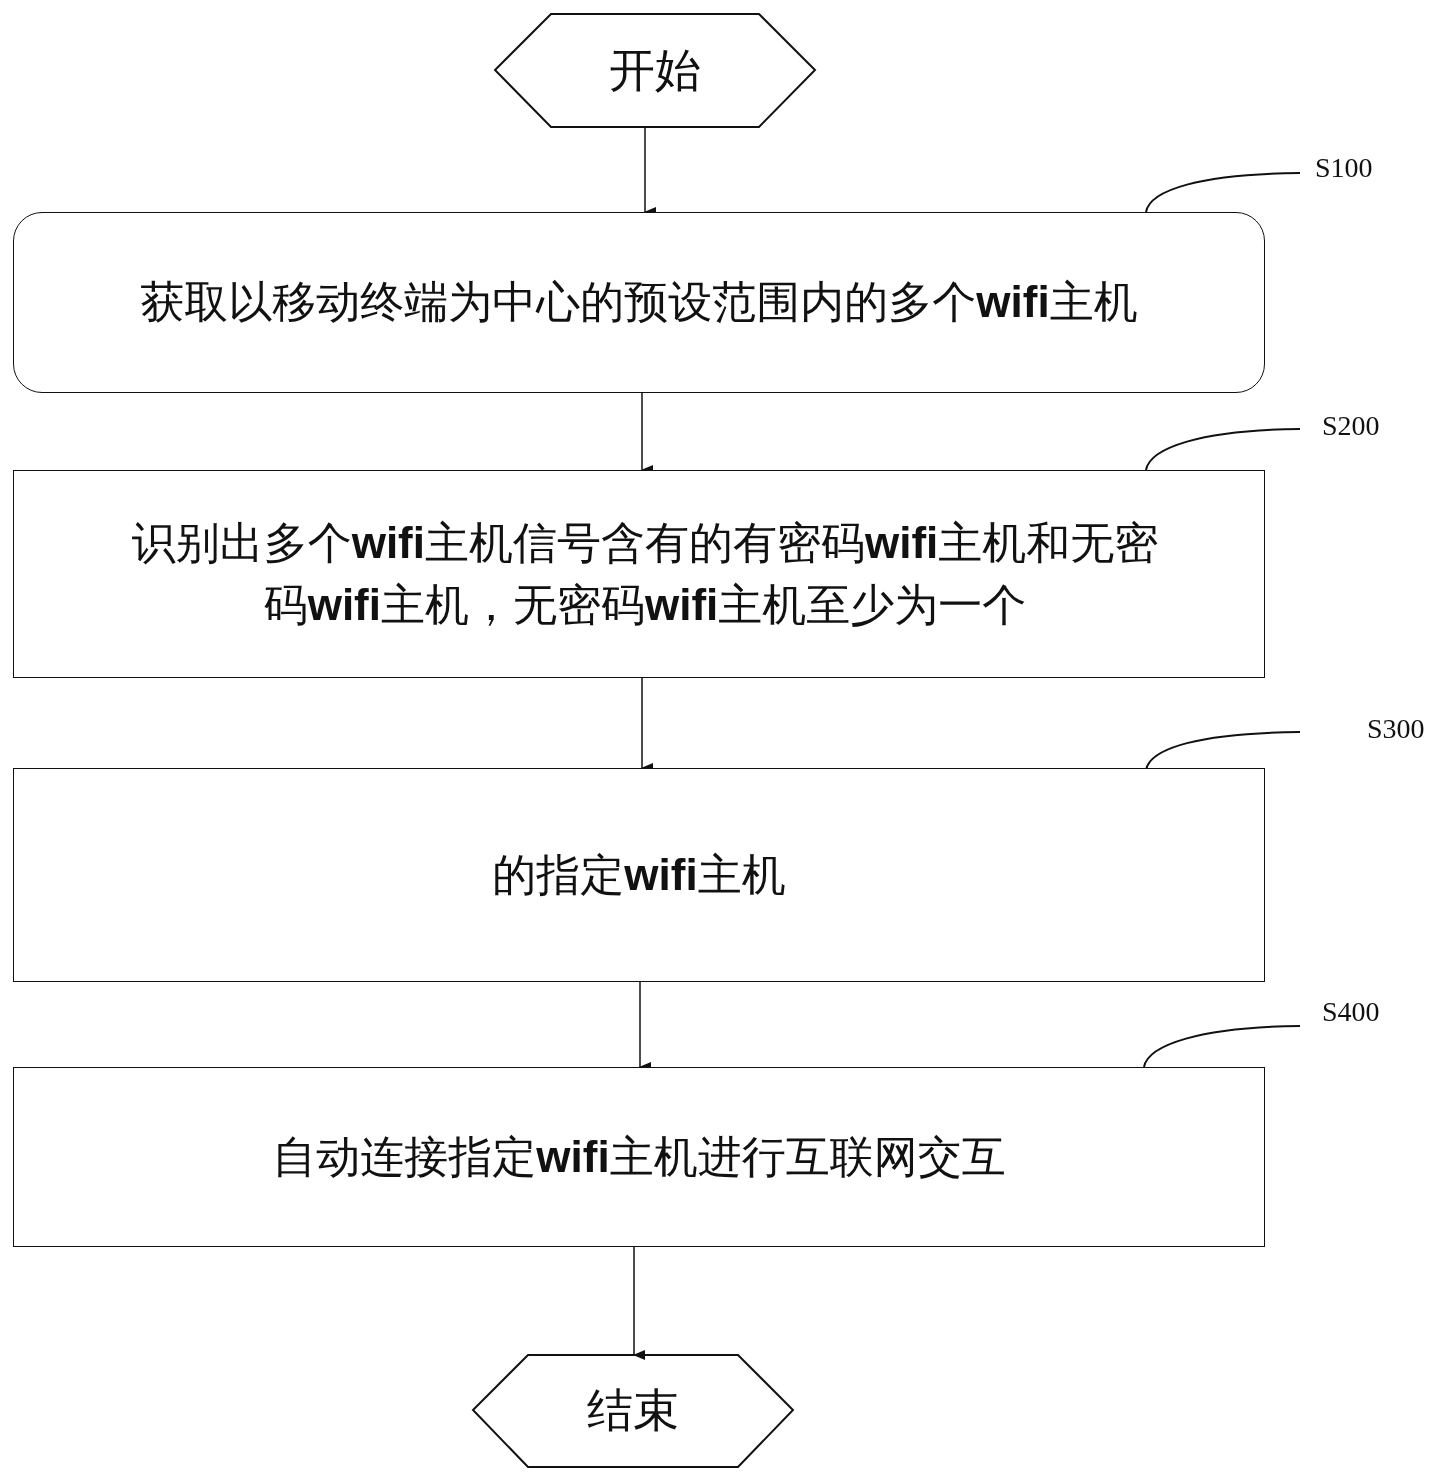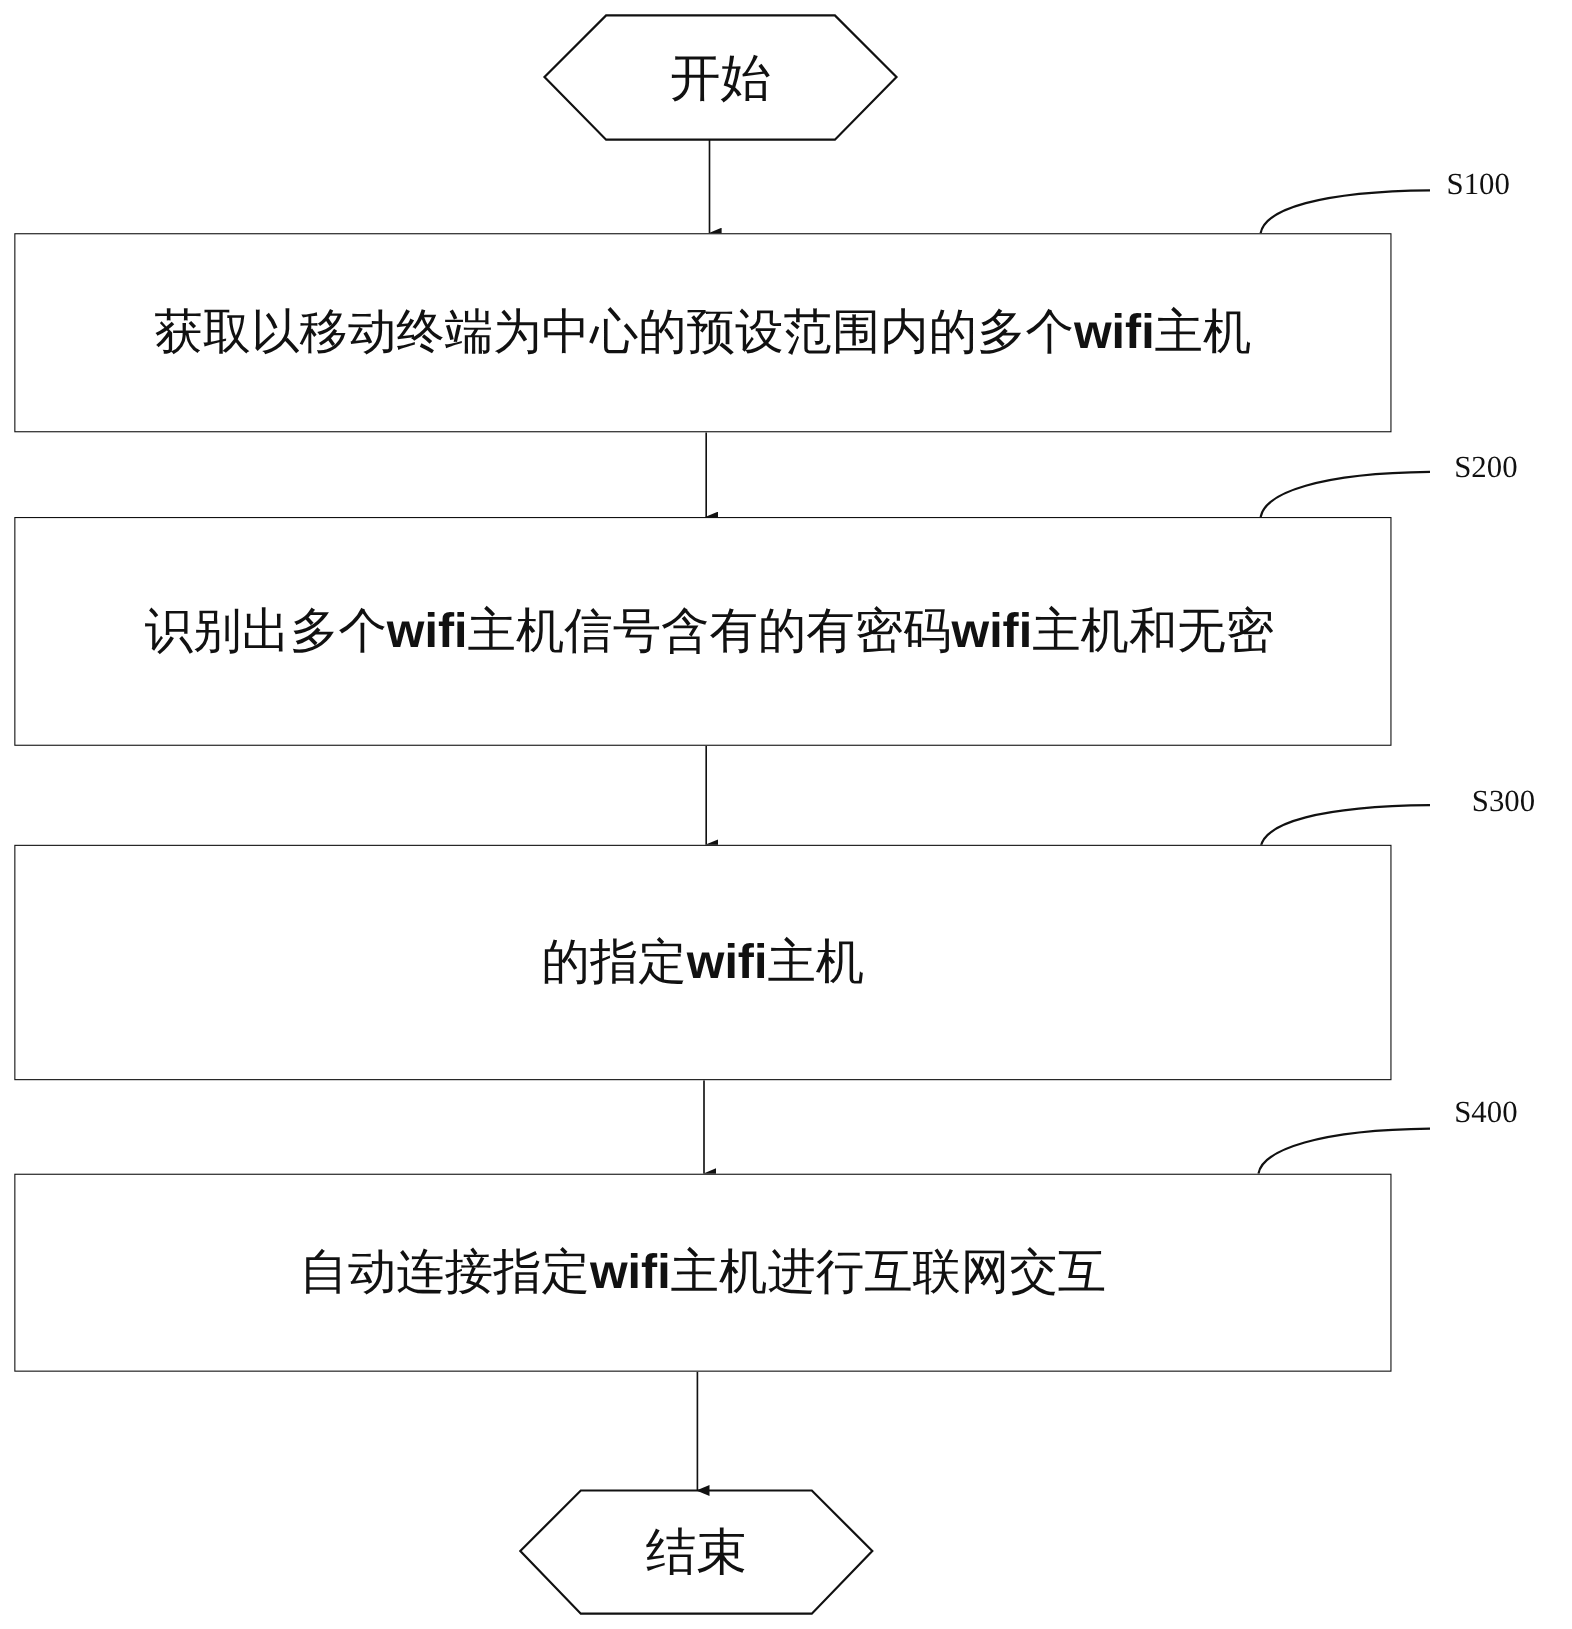--- a/index.html
+++ b/index.html
@@ -36,37 +36,38 @@
 
   <path d="M1146,212 C1150,190 1200,174 1300,173" fill="none" stroke="#111" stroke-width="2"></path>
   <path d="M1146,470 C1150,448 1200,430 1300,429" fill="none" stroke="#111" stroke-width="2"></path>
   <path d="M1146,770 C1150,748 1200,733 1300,732" fill="none" stroke="#111" stroke-width="2"></path>
   <path d="M1144,1067 C1148,1045 1200,1027 1300,1026" fill="none" stroke="#111" stroke-width="2"></path>
 </svg>
 
 <div class="term-label" style="left:495px; top:40px; width:320px;">开始</div>
 <div class="term-label" style="left:473px; top:1380px; width:320px;">结束</div>
 
-<div class="box" style="left:13px; top:212px; width:1252px; height:181px;">
+<div class="box" style="left:13px; top:212px; width:1252px; height:181px;border-radius:29px;">
   <div>
     <span class="line">获取以移动终端为中心的预设范围内的多个<span class="latin" style="display: inline;">wifi</span>主机</span>
   </div>
 </div>
 <div class="box" style="left:13px; top:470px; width:1252px; height:208px;padding-left:36px;">
   <div>
     <span class="line">识别出多个<span class="latin" style="display: inline;">wifi</span>主机信号含有的有密码<span class="latin" style="display: inline;">wifi</span>主机和无密</span>
+    <span class="line">码<span class="latin" style="display: inline;">wifi</span>主机，无密码<span class="latin" style="display: inline;">wifi</span>主机至少为一个</span>
   </div>
 </div>
 <div class="box" style="left:13px; top:768px; width:1252px; height:214px;">
   <div>
     <span class="line">的指定<span class="latin" style="display: inline;">wifi</span>主机</span>
   </div>
 </div>
 <div class="box" style="left:13px; top:1067px; width:1252px; height:180px;">
   <div>
     <span class="line">自动连接指定<span class="latin" style="display: inline;">wifi</span>主机进行互联网交互</span>
   </div>
 </div>
 
 <div class="step-label" style="left:1315px; top:152px;">S100</div>
 <div class="step-label" style="left:1322px; top:410px;">S200</div>
-<div class="step-label" style="left:1338px; top:713px;text-align:right;">S300</div>
+<div class="step-label" style="left:1367px; top:713px;text-align:right;">S300</div>
 <div class="step-label" style="left:1322px; top:996px;">S400</div>
 
 </body></html>

